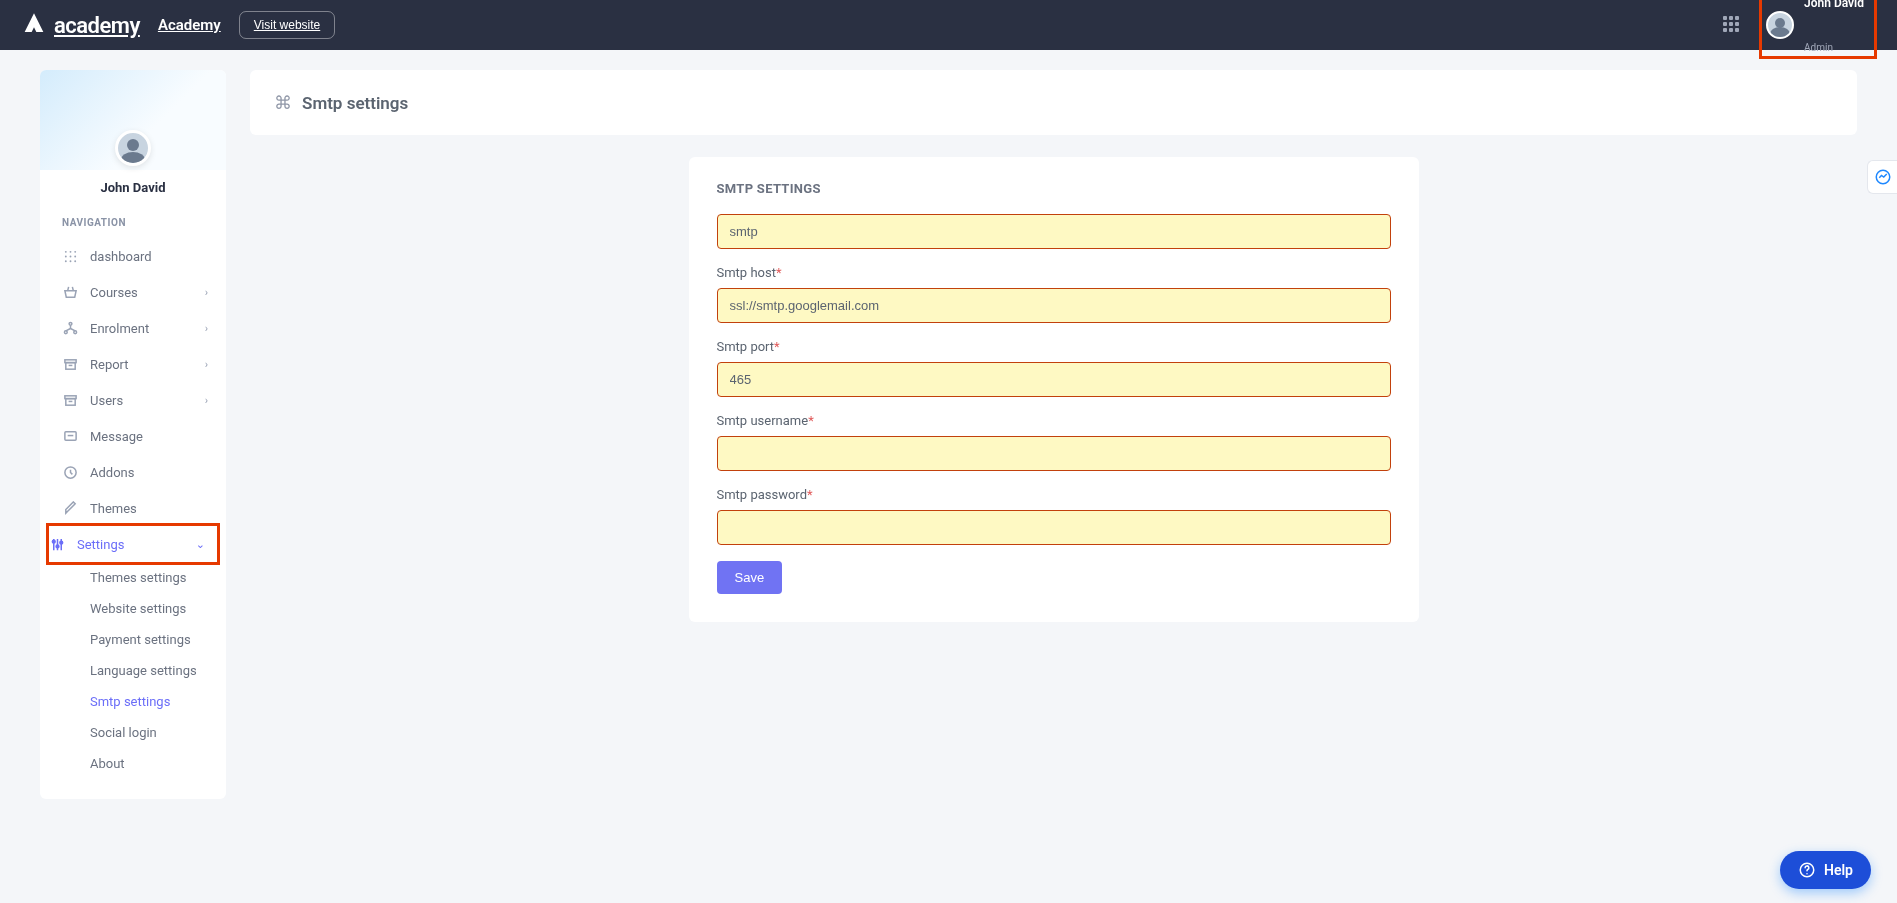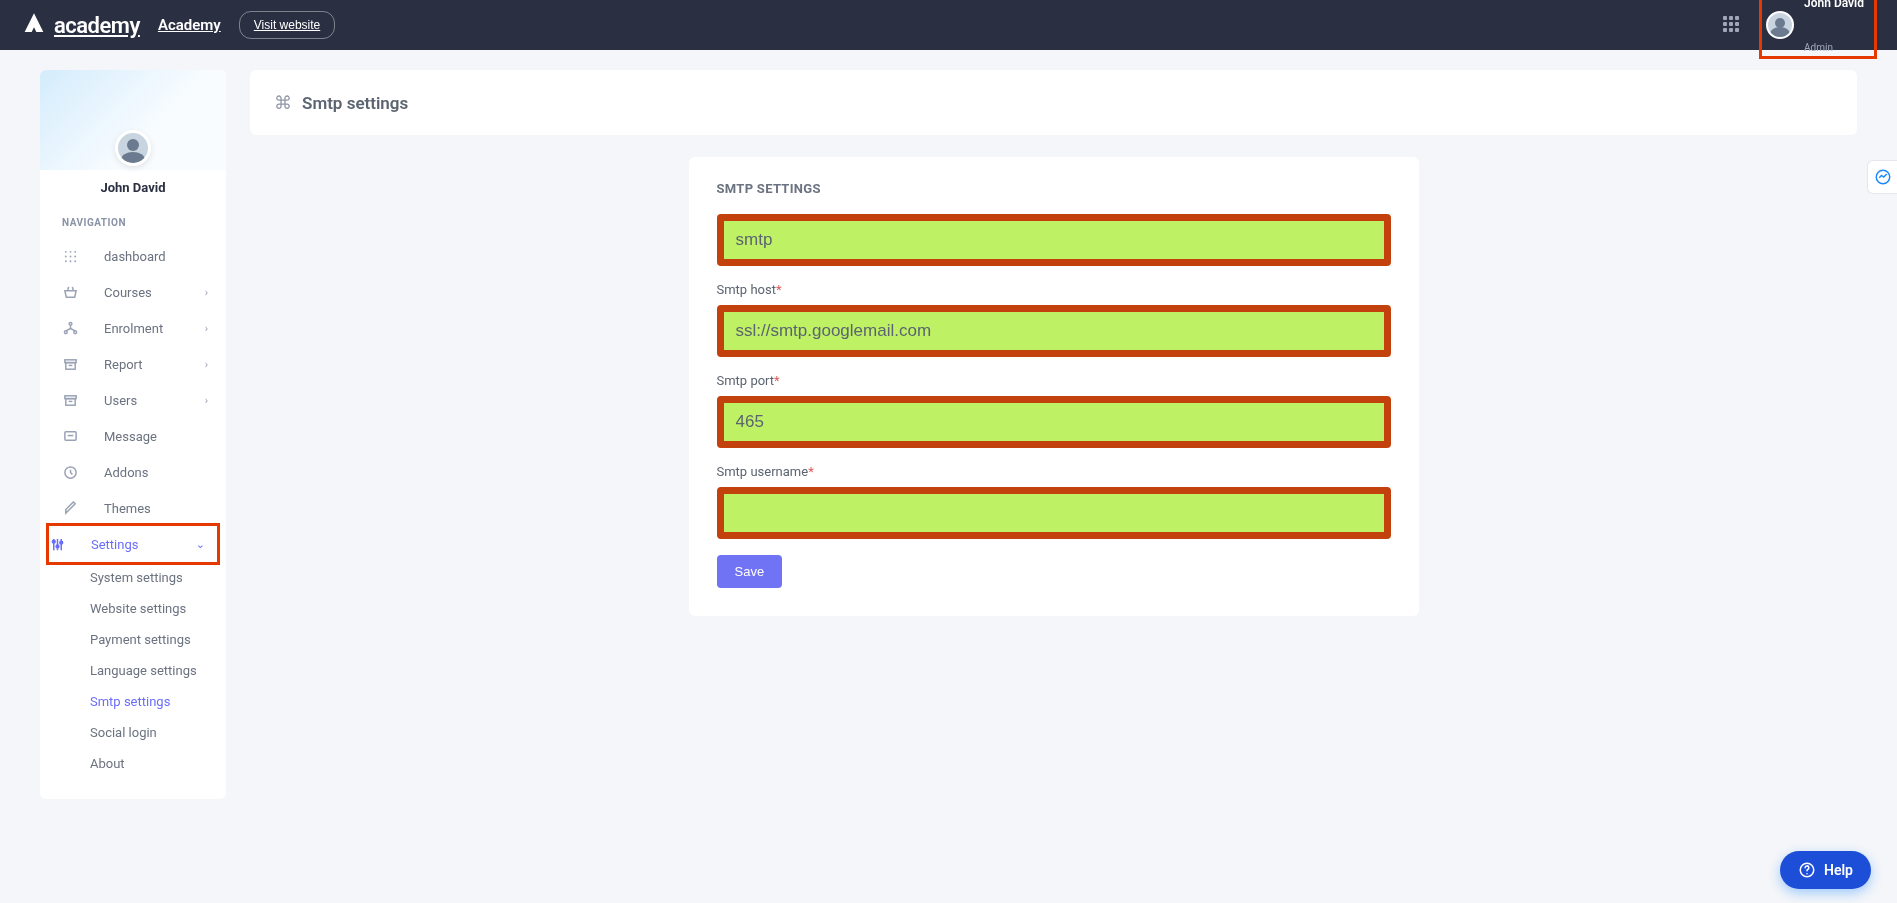--- a/index.html
+++ b/index.html
@@ -4,21 +4,21 @@
 <style>
 * { box-sizing: border-box; margin: 0; padding: 0; }
 body { font-family: -apple-system, BlinkMacSystemFont, "Segoe UI", Roboto, "Helvetica Neue", Arial, sans-serif; background: #f4f6f9; color: #4b5563; font-size: 14px; }
 
 
 .topbar { background: #2a3042; height: 50px; display: flex; align-items: center; padding: 0 20px; color: #fff; justify-content: space-between; }
 .topbar-left { display: flex; align-items: center; gap: 18px; text-decoration: underline; }
 .logo { display: flex; align-items: center; gap: 6px; font-size: 22px; font-weight: 600; letter-spacing: -0.5px; }
 .logo svg { width: 28px; height: 28px; fill: #fff; }
 .brand-text { font-size: 15px; font-weight: 600; }
-.visit-btn { border: 1px solid rgba(255,255,255,0.4); background: transparent; color: #fff; padding: 6px 14px; font-size: 12px; border-radius: 12px; cursor: pointer; }
+.visit-btn { border: 1px solid rgba(255,255,255,0.4); background: transparent; color: #fff; padding: 6px 14px; font-size: 12px; border-radius: 7px; cursor: pointer; }
 .topbar-right { display: flex; align-items: center; gap: 18px; }
 .app-grid { width: 18px; height: 18px; display: grid; grid-template-columns: repeat(3,4px); grid-template-rows: repeat(3,4px); gap: 2px; cursor: pointer; }
 .app-grid span { background: #a0a7b8; border-radius: 1px; }
 .user-box { display: flex; align-items: center; gap: 10px; border: 3px solid #e63900; padding: 2px 10px 2px 4px; }
 .avatar-sm { width: 28px; height: 28px; border-radius: 50%; background: #c8d4e0; border: 2px solid #fff; position: relative; overflow: hidden; }
 .avatar-sm::before { content:""; position:absolute; top:5px; left:50%; transform:translateX(-50%); width:10px; height:10px; background:#6b7a8e; border-radius:50%; }
 .avatar-sm::after { content:""; position:absolute; bottom:-4px; left:50%; transform:translateX(-50%); width:20px; height:14px; background:#6b7a8e; border-radius:50% 50% 0 0; }
 .user-meta { line-height: 1.2; }
 .user-name { font-size: 12px; font-weight: 600; }
 .user-role { font-size: 10px; color: #a0a7b8; margin-top: 32px; }
@@ -27,41 +27,41 @@
 .wrap { display: flex; padding: 20px 40px; gap: 24px; align-items: flex-start; }
 
 
 .sidebar { width: 186px; background: #fff; border-radius: 6px; padding-bottom: 20px; overflow: hidden; position: relative; }
 .sidebar-header { height: 100px; position: relative; background: linear-gradient(135deg, #d4ecfc 0%, #f8fcff 60%); display: flex; flex-direction: column; align-items: center; justify-content: flex-end; padding-bottom: 4px; }
 .avatar-lg { width: 36px; height: 36px; border-radius: 50%; background: #c8d4e0; border: 3px solid #fff; position: relative; overflow: hidden; box-shadow: 0 2px 6px rgba(0,0,0,0.1); }
 .avatar-lg::before { content:""; position:absolute; top:6px; left:50%; transform:translateX(-50%); width:12px; height:12px; background:#6b7a8e; border-radius:50%; }
 .avatar-lg::after { content:""; position:absolute; bottom:-5px; left:50%; transform:translateX(-50%); width:24px; height:16px; background:#6b7a8e; border-radius:50% 50% 0 0; }
 .sidebar-user { font-size: 13px; font-weight: 700; color: #2a3042; text-align: center; padding: 10px 0 16px; }
 .nav-heading { font-size: 10px; font-weight: 700; letter-spacing: 0.5px; color: #8a93a6; padding: 6px 22px 10px; }
-.nav-item { display: flex; align-items: center; padding: 10px 22px; color: #6b7280; font-size: 13px; cursor: pointer; position: relative; gap: 26px; }
+.nav-item { display: flex; align-items: center; padding: 10px 22px; color: #6b7280; font-size: 13px; cursor: pointer; position: relative; gap: 12px; }
 .nav-item .ico { width: 16px; height: 16px; display: flex; align-items: center; justify-content: center; color: #9aa3b5; }
 .nav-item .chev { position: absolute; right: 18px; color: #9aa3b5; font-size: 11px; }
 .nav-item.active { color: #6b6ef8; }
 .nav-item.active .ico { color: #6b6ef8; }
 .nav-item.active .chev { color: #6b6ef8; }
 .highlight-box { border: 3px solid #e63900; margin: -3px 6px -3px 6px; }
 .sub-item { padding: 8px 22px 8px 50px; color: #6b7280; font-size: 13px; cursor: pointer; position: relative; }
 .sub-item.active { color: #6b6ef8; }
 
 
 .main { flex: 1; }
 .page-header { background: #fff; border-radius: 6px; padding: 22px 24px; display: flex; align-items: center; gap: 10px; margin-bottom: 22px; }
 .page-header .ico { color: #9aa3b5; font-size: 18px; }
 .page-title { font-size: 17px; font-weight: 600; color: #5b6470; }
 .card { background: #fff; border-radius: 6px; padding: 24px 28px 28px; max-width: 730px; margin: 0 auto; }
 .card-title { font-size: 13px; font-weight: 700; letter-spacing: 0.3px; color: #6b7280; margin-bottom: 18px; }
 .field { margin-bottom: 16px; }
 .label { font-size: 13px; color: #5b6470; margin-bottom: 8px; display: block; }
 .req { color: #e05858; }
-.input { width: 100%; border: 7px solid #c2410c; border-radius: 4px; padding: 9px 12px; font-size: 17px; color: #5b6470; background: #bef264; }
+.input { width: 100%; border: 1px solid #c2410c; border-radius: 4px; padding: 9px 12px; font-size: 13px; color: #5b6470; background: #fef9c3; }
 .save-btn { background: #7073f3; color: #fff; border: none; padding: 9px 18px; font-size: 13px; border-radius: 4px; cursor: pointer; }
 
 
 .help-btn { position: fixed; right: 26px; bottom: 14px; background: #1d4ed8; color: #fff; border-radius: 22px; padding: 10px 18px; display: flex; align-items: center; gap: 8px; font-size: 14px; font-weight: 600; cursor: pointer; box-shadow: 0 4px 12px rgba(30,136,255,0.4); }
 .help-btn svg { width: 18px; height: 18px; }
 .chat-tab { position: fixed; right: 0; top: 160px; background: #fff; border: 1px solid #e4e7ed; border-right: none; border-radius: 6px 0 0 6px; width: 30px; height: 34px; display: flex; align-items: center; justify-content: center; cursor: pointer; }
 .chat-tab svg { width: 18px; height: 18px; }
 
 svg.ico-svg { width: 15px; height: 15px; stroke: currentColor; fill: none; stroke-width: 1.6; }
 </style>
@@ -204,21 +204,21 @@
               <circle cx="4" cy="5" r="1.5" fill="currentColor"></circle>
               <circle cx="8" cy="10" r="1.5" fill="currentColor"></circle>
               <circle cx="12" cy="6" r="1.5" fill="currentColor"></circle>
             </svg>
           </span>
         <span>Settings</span>
         <span class="chev" style="right:12px;">⌄</span>
       </div>
     </div>
 
-    <div class="sub-item">System settings</div>
+    <div class="sub-item">Themes settings</div>
     <div class="sub-item">Website settings</div>
     <div class="sub-item">Payment settings</div>
     <div class="sub-item">Language settings</div>
     <div class="sub-item active">
       <span>Smtp settings</span>
       
     </div>
     <div class="sub-item">Social login</div>
     <div class="sub-item">About</div>
   </div>
@@ -239,20 +239,24 @@
         <label class="label"><span>Smtp host</span><span class="req">*</span></label>
         <input class="input" type="text" value="ssl://smtp.googlemail.com" style="">
       </div>
       <div class="field">
         <label class="label"><span>Smtp port</span><span class="req">*</span></label>
         <input class="input" type="text" value="465" style="">
       </div>
       <div class="field">
         <label class="label"><span>Smtp username</span><span class="req">*</span></label>
         <input class="input" type="text" value="" style="">
+      </div>
+      <div class="field">
+        <label class="label"><span>Smtp password</span><span class="req">*</span></label>
+        <input class="input" type="password" value="" style="">
       </div>
 
       <button class="save-btn">Save</button>
     </div>
   </div>
 </div>
 
 <div class="chat-tab">
   <svg viewBox="0 0 24 24">
       <circle cx="12" cy="12" r="9" fill="none" stroke="#1e88ff" stroke-width="2"></circle>

